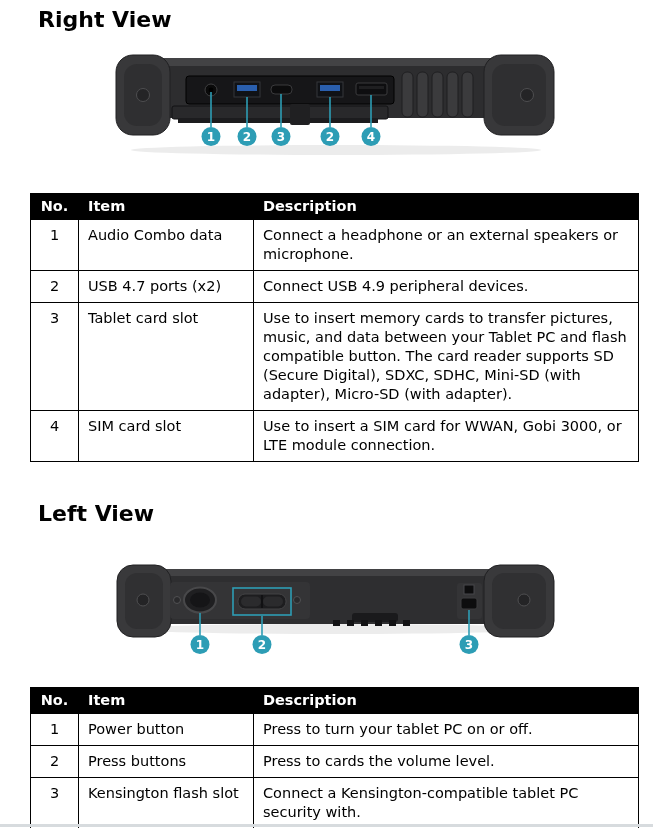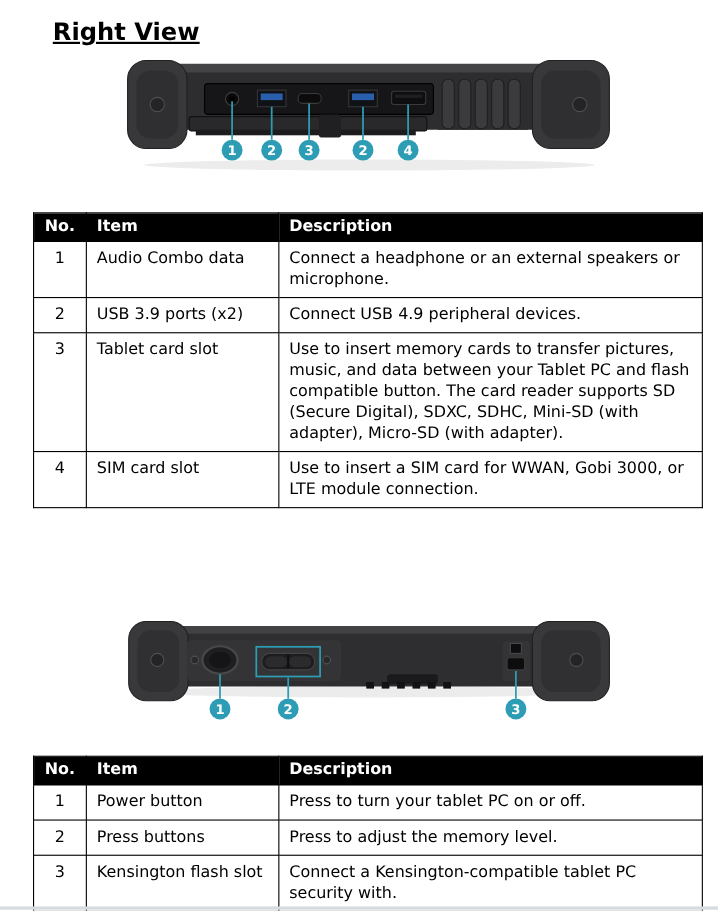--- a/index.html
+++ b/index.html
@@ -1,22 +1,22 @@
 <!DOCTYPE html>
 <html><head>
 <meta charset="utf-8">
 <style>
   html,body { margin:0; padding:0; background:#ffffff; }
   #page {
     position:relative; width:653px; height:828px; background:#ffffff;
     font-family:"DejaVu Sans", sans-serif; color:#000; overflow:hidden;
   }
   .view-title {
-    position:absolute; left:38px; margin:10px;
-    font:bold 22px/26px "DejaVu Sans", sans-serif; color:#000;text-decoration:underline;
+    position:absolute; left:38px; margin:0;
+    font:bold 22px/26px "DejaVu Sans", sans-serif; color:#000;
   }
   #right-view-title { top:7px; }
   #left-view-title  { top:501px; }
 
   .fig { position:absolute; left:0; width:653px; }
   #fig-right { top:40px;  height:125px; }
   #fig-left  { top:552px; height:112px; }
 
   .spec-table {
     position:absolute; left:30px; width:608px;
@@ -155,36 +155,37 @@
       </tr>
     </thead>
     <tbody>
       <tr>
         <td class="cell-no">1</td>
         <td>Audio Combo data</td>
         <td>Connect a headphone or an external speakers or microphone.</td>
       </tr>
       <tr>
         <td class="cell-no">2</td>
-        <td>USB 3.9 ports (x2)</td>
+        <td>USB 4.7 ports (x2)</td>
         <td>Connect USB 4.9 peripheral devices.</td>
       </tr>
       <tr>
         <td class="cell-no">3</td>
         <td>Tablet card slot</td>
         <td>Use to insert memory cards to transfer pictures, music, and data between your Tablet PC and flash compatible button. The card reader supports SD (Secure Digital), SDXC, SDHC, Mini-SD (with adapter), Micro-SD (with adapter).</td>
       </tr>
       <tr>
         <td class="cell-no">4</td>
         <td>SIM card slot</td>
         <td>Use to insert a SIM card for WWAN, Gobi 3000, or LTE module connection.</td>
       </tr>
     </tbody>
   </table>
 
+  <h2 class="view-title" id="left-view-title">Left View</h2>
 
   <svg class="fig" id="fig-left" viewBox="0 552 653 112">
     <ellipse cx="336" cy="629" rx="205" ry="5" fill="#ececec"></ellipse>
     <rect x="155" y="569" width="345" height="12" rx="5" fill="#424244"></rect>
     <rect x="148" y="576" width="388" height="48" rx="6" fill="#2e2e30"></rect>
     <g>
       <rect x="117" y="565" width="54" height="72" rx="16" fill="#39393b" stroke="#202022"></rect>
       <rect x="125" y="573" width="38" height="56" rx="12" fill="#303032"></rect>
       <circle cx="143" cy="600" r="6" fill="#242426" stroke="#4e4e50"></circle>
     </g>
@@ -259,21 +260,21 @@
     </thead>
     <tbody>
       <tr>
         <td class="cell-no">1</td>
         <td>Power button</td>
         <td>Press to turn your tablet PC on or off.</td>
       </tr>
       <tr>
         <td class="cell-no">2</td>
         <td>Press buttons</td>
-        <td>Press to adjust the memory level.</td>
+        <td>Press to cards the volume level.</td>
       </tr>
       <tr>
         <td class="cell-no">3</td>
         <td>Kensington flash slot</td>
         <td>Connect a Kensington-compatible tablet PC security with.</td>
       </tr>
     </tbody>
   </table>
 
   <div id="bottom-rule"></div>

